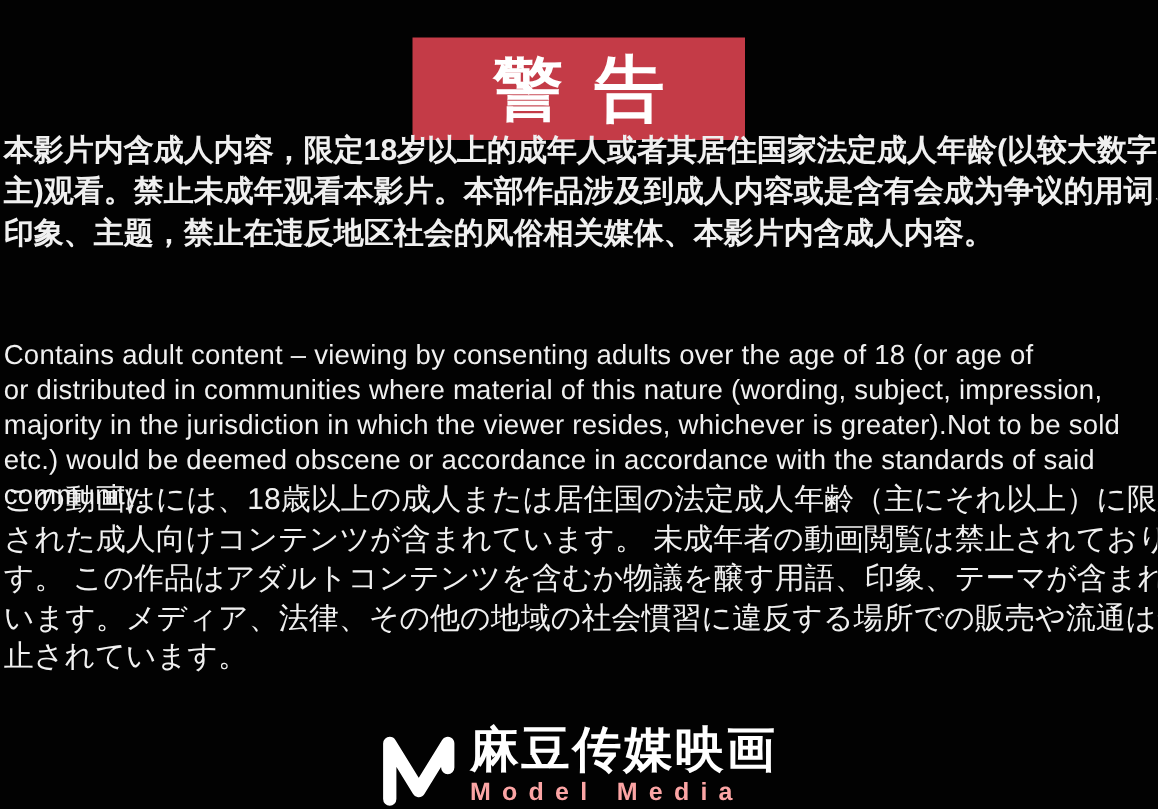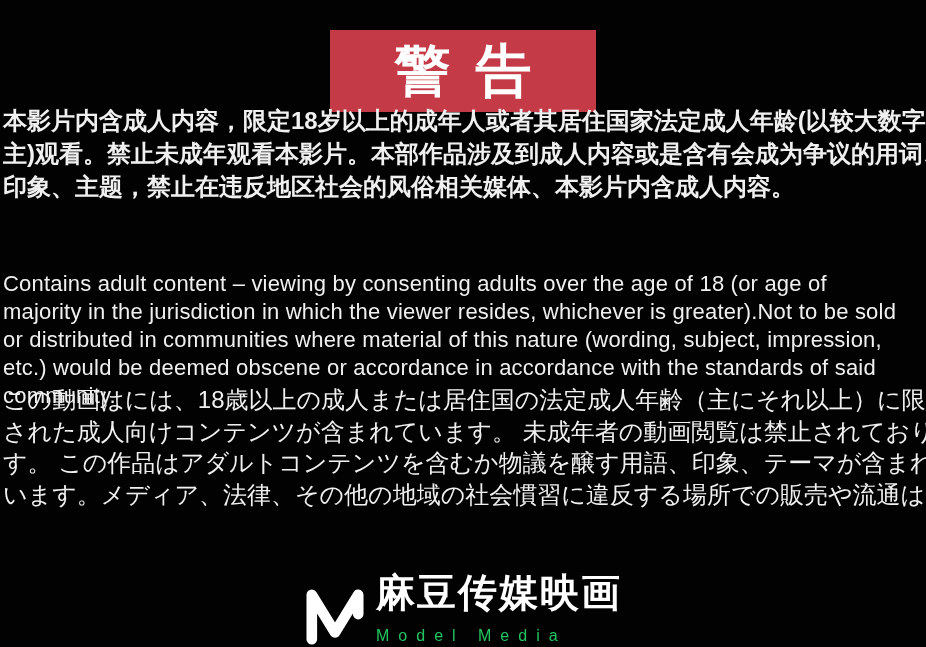--- a/index.html
+++ b/index.html
@@ -77,34 +77,33 @@
   }
   .logo-mark {
     width: 62px;
     height: 58px;
     flex: 0 0 auto;
   }
   .logo-text {
     display: flex;
     flex-direction: column;
     align-items: flex-start;
-    gap: 12px;
   }
   .logo-cn {
     color: #ffffff;
     font-size: 39px;
     font-weight: 700;
     line-height: 1.05;
     letter-spacing: 2px;
     white-space: nowrap;
   }
   .logo-en {
-    color: #22c55e;
-    font-size: 16px;
-    font-weight: 400;
+    color: #fca5a5;
+    font-size: 20px;
+    font-weight: 700;
     letter-spacing: 9px;
     line-height: 1.1;
     margin-top: 1px;
     white-space: nowrap;
   }
 </style>
 </head>
 <body>
 
 <div class="screen">
@@ -114,31 +113,32 @@
   </div>
 
   <div class="para para-zh">
     <div class="line">本影片内含成人内容，限定18岁以上的成年人或者其居住国家法定成人年龄(以较大数字为</div>
     <div class="line">主)观看。禁止未成年观看本影片。本部作品涉及到成人内容或是含有会成为争议的用词、</div>
     <div class="line">印象、主题，禁止在违反地区社会的风俗相关媒体、本影片内含成人内容。</div>
   </div>
 
   <div class="para para-en">
     <div class="line">Contains adult content – viewing by consenting adults over the age of 18 (or age of</div>
+    <div class="line">or distributed in communities where material of this nature (wording, subject, impression,</div>
     <div class="line">majority in the jurisdiction in which the viewer resides, whichever is greater).Not to be sold</div>
-    <div class="line">or distributed in communities where material of this nature (wording, subject, impression,</div>
     <div class="line">etc.) would be deemed obscene or accordance in accordance with the standards of said</div>
     <div class="line">community.</div>
   </div>
 
   <div class="para para-ja">
     <div class="line">この動画はには、18歳以上の成人または居住国の法定成人年齢（主にそれ以上）に限定</div>
     <div class="line">された成人向けコンテンツが含まれています。 未成年者の動画閲覧は禁止されておりま</div>
     <div class="line">す。 この作品はアダルトコンテンツを含むか物議を醸す用語、印象、テーマが含まれて</div>
     <div class="line">います。メディア、法律、その他の地域の社会慣習に違反する場所での販売や流通は禁</div>
+    <div class="line">止されています。</div>
   </div>
 
   <div class="logo">
     <svg class="logo-mark" viewBox="0 0 62 60" xmlns="http://www.w3.org/2000/svg" aria-hidden="true">
       <path d="M7 54 V8 L31 47 L55 8 V28" fill="none" stroke="#ffffff" stroke-width="11" stroke-linecap="round" stroke-linejoin="round"></path>
     </svg>
     <div class="logo-text">
       <div class="logo-cn">麻豆传媒映画</div>
       <div class="logo-en">Model Media</div>
     </div>

